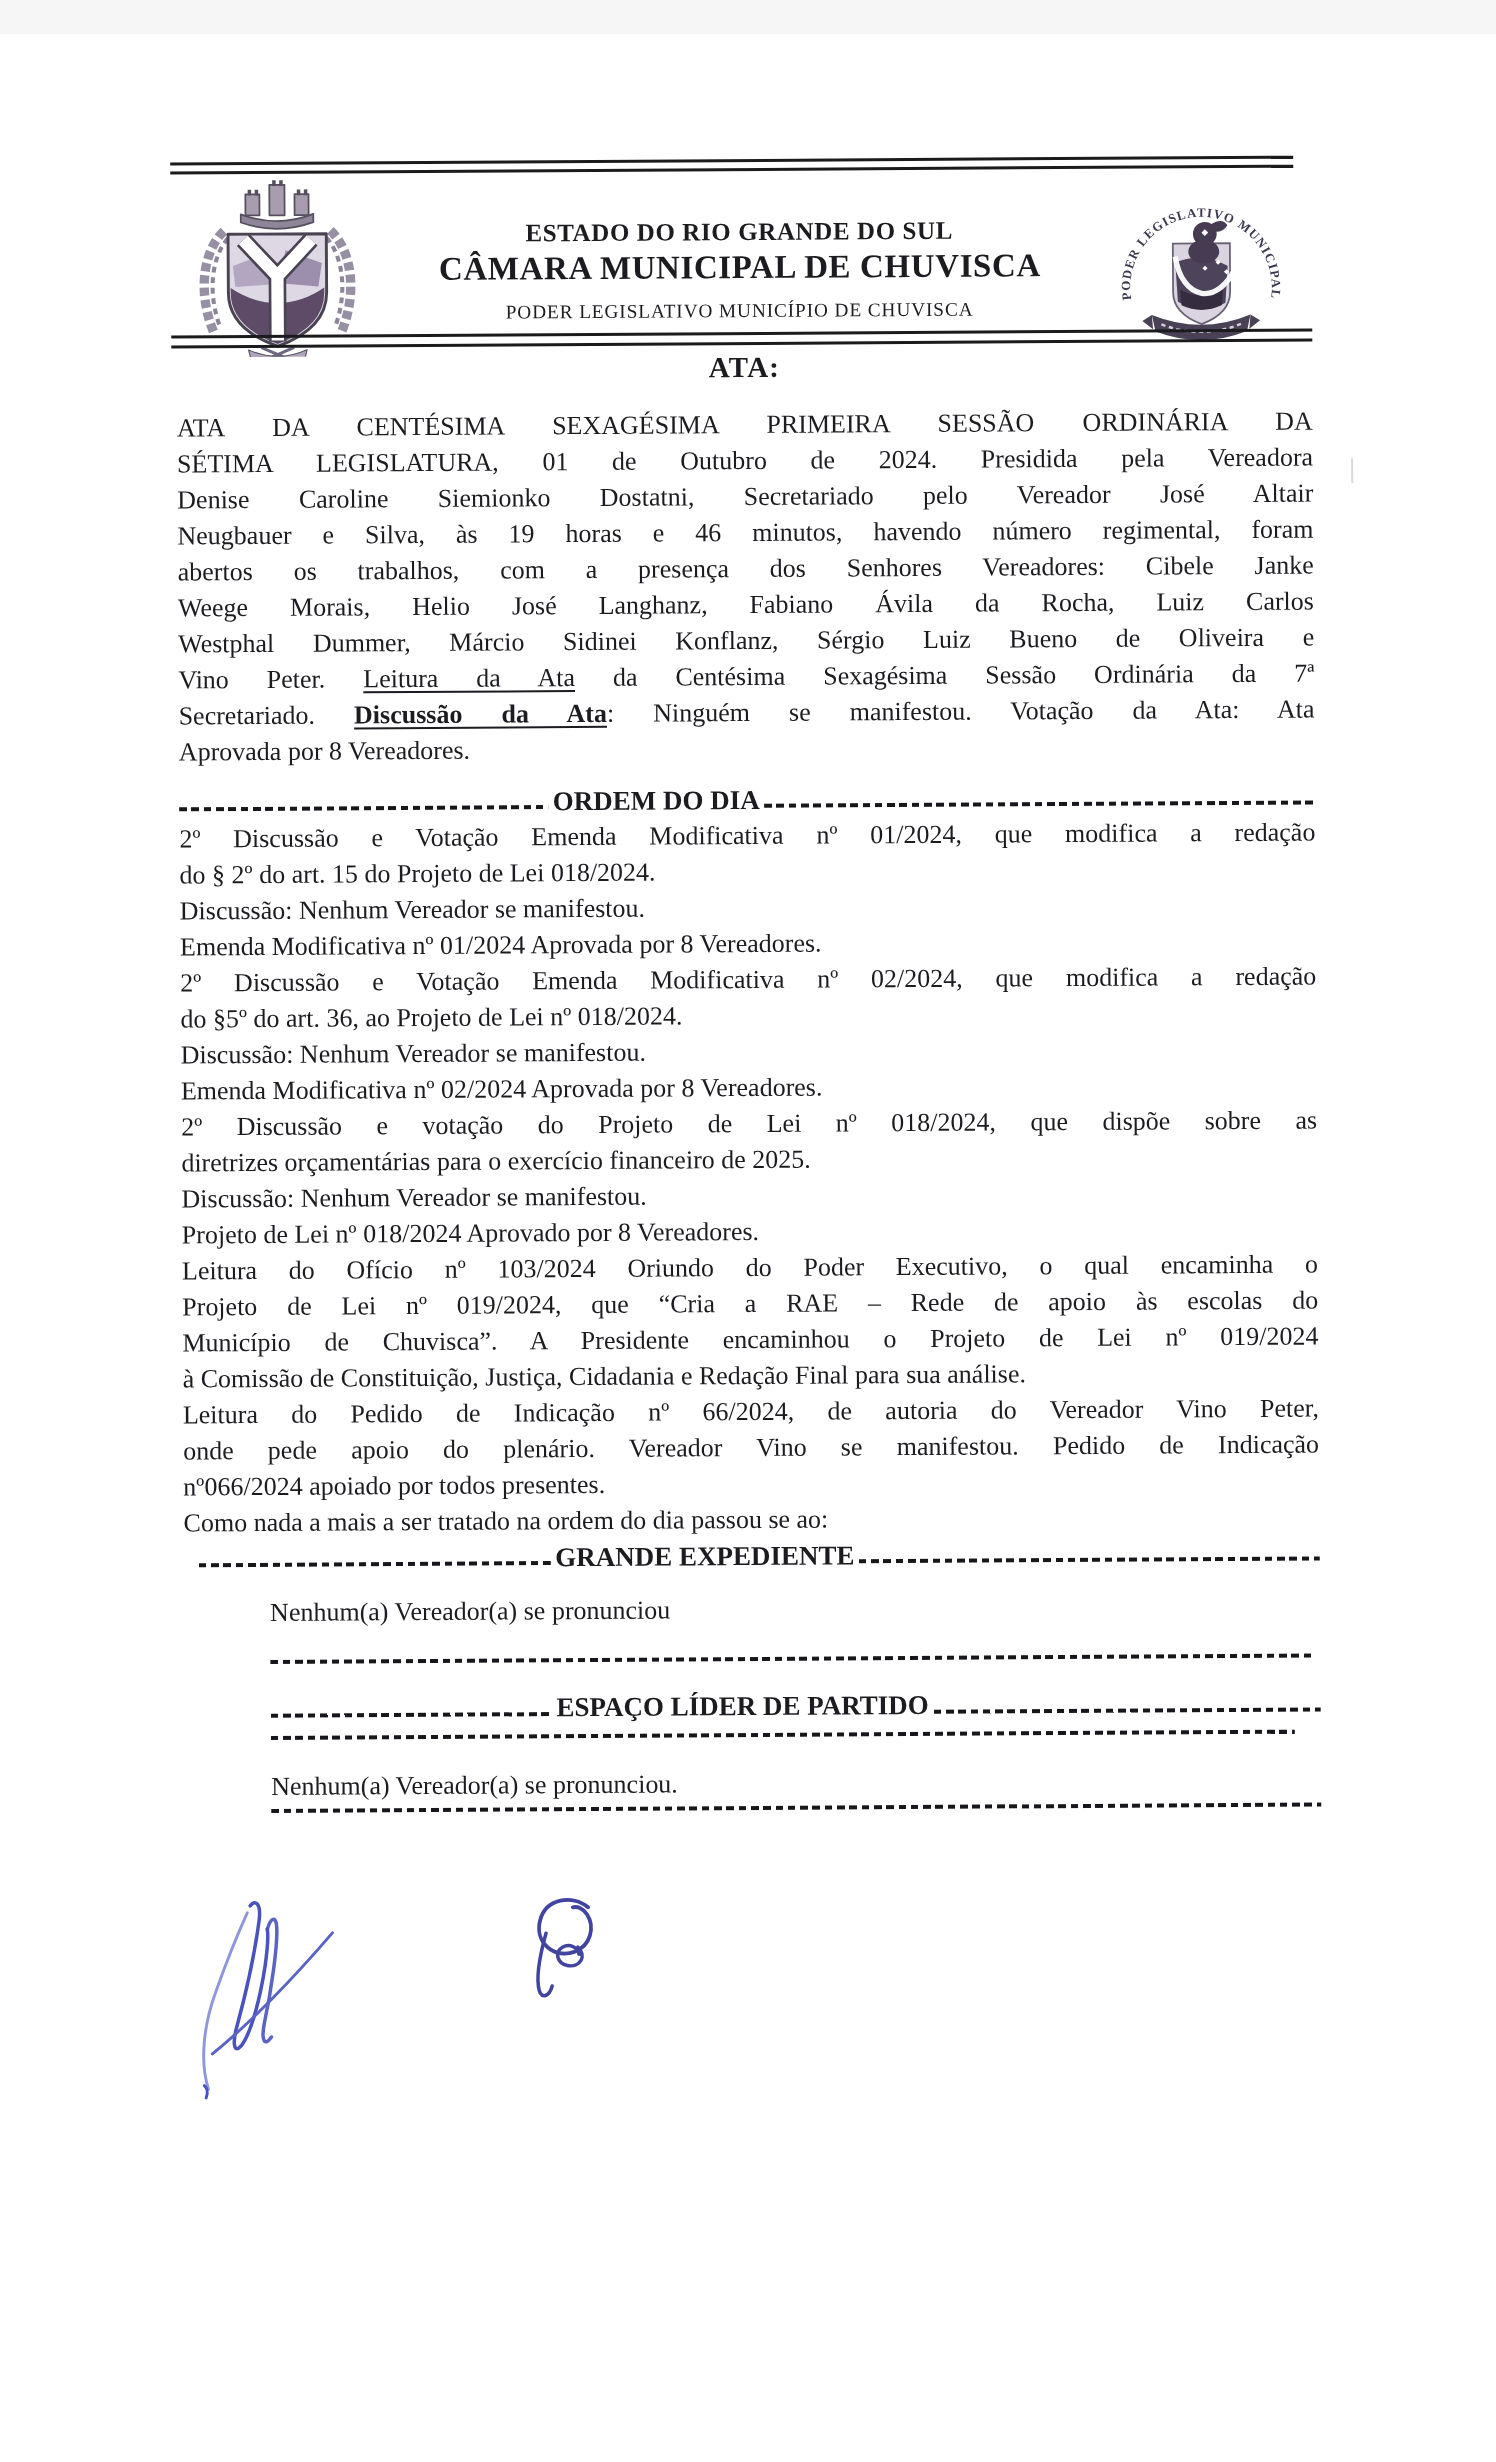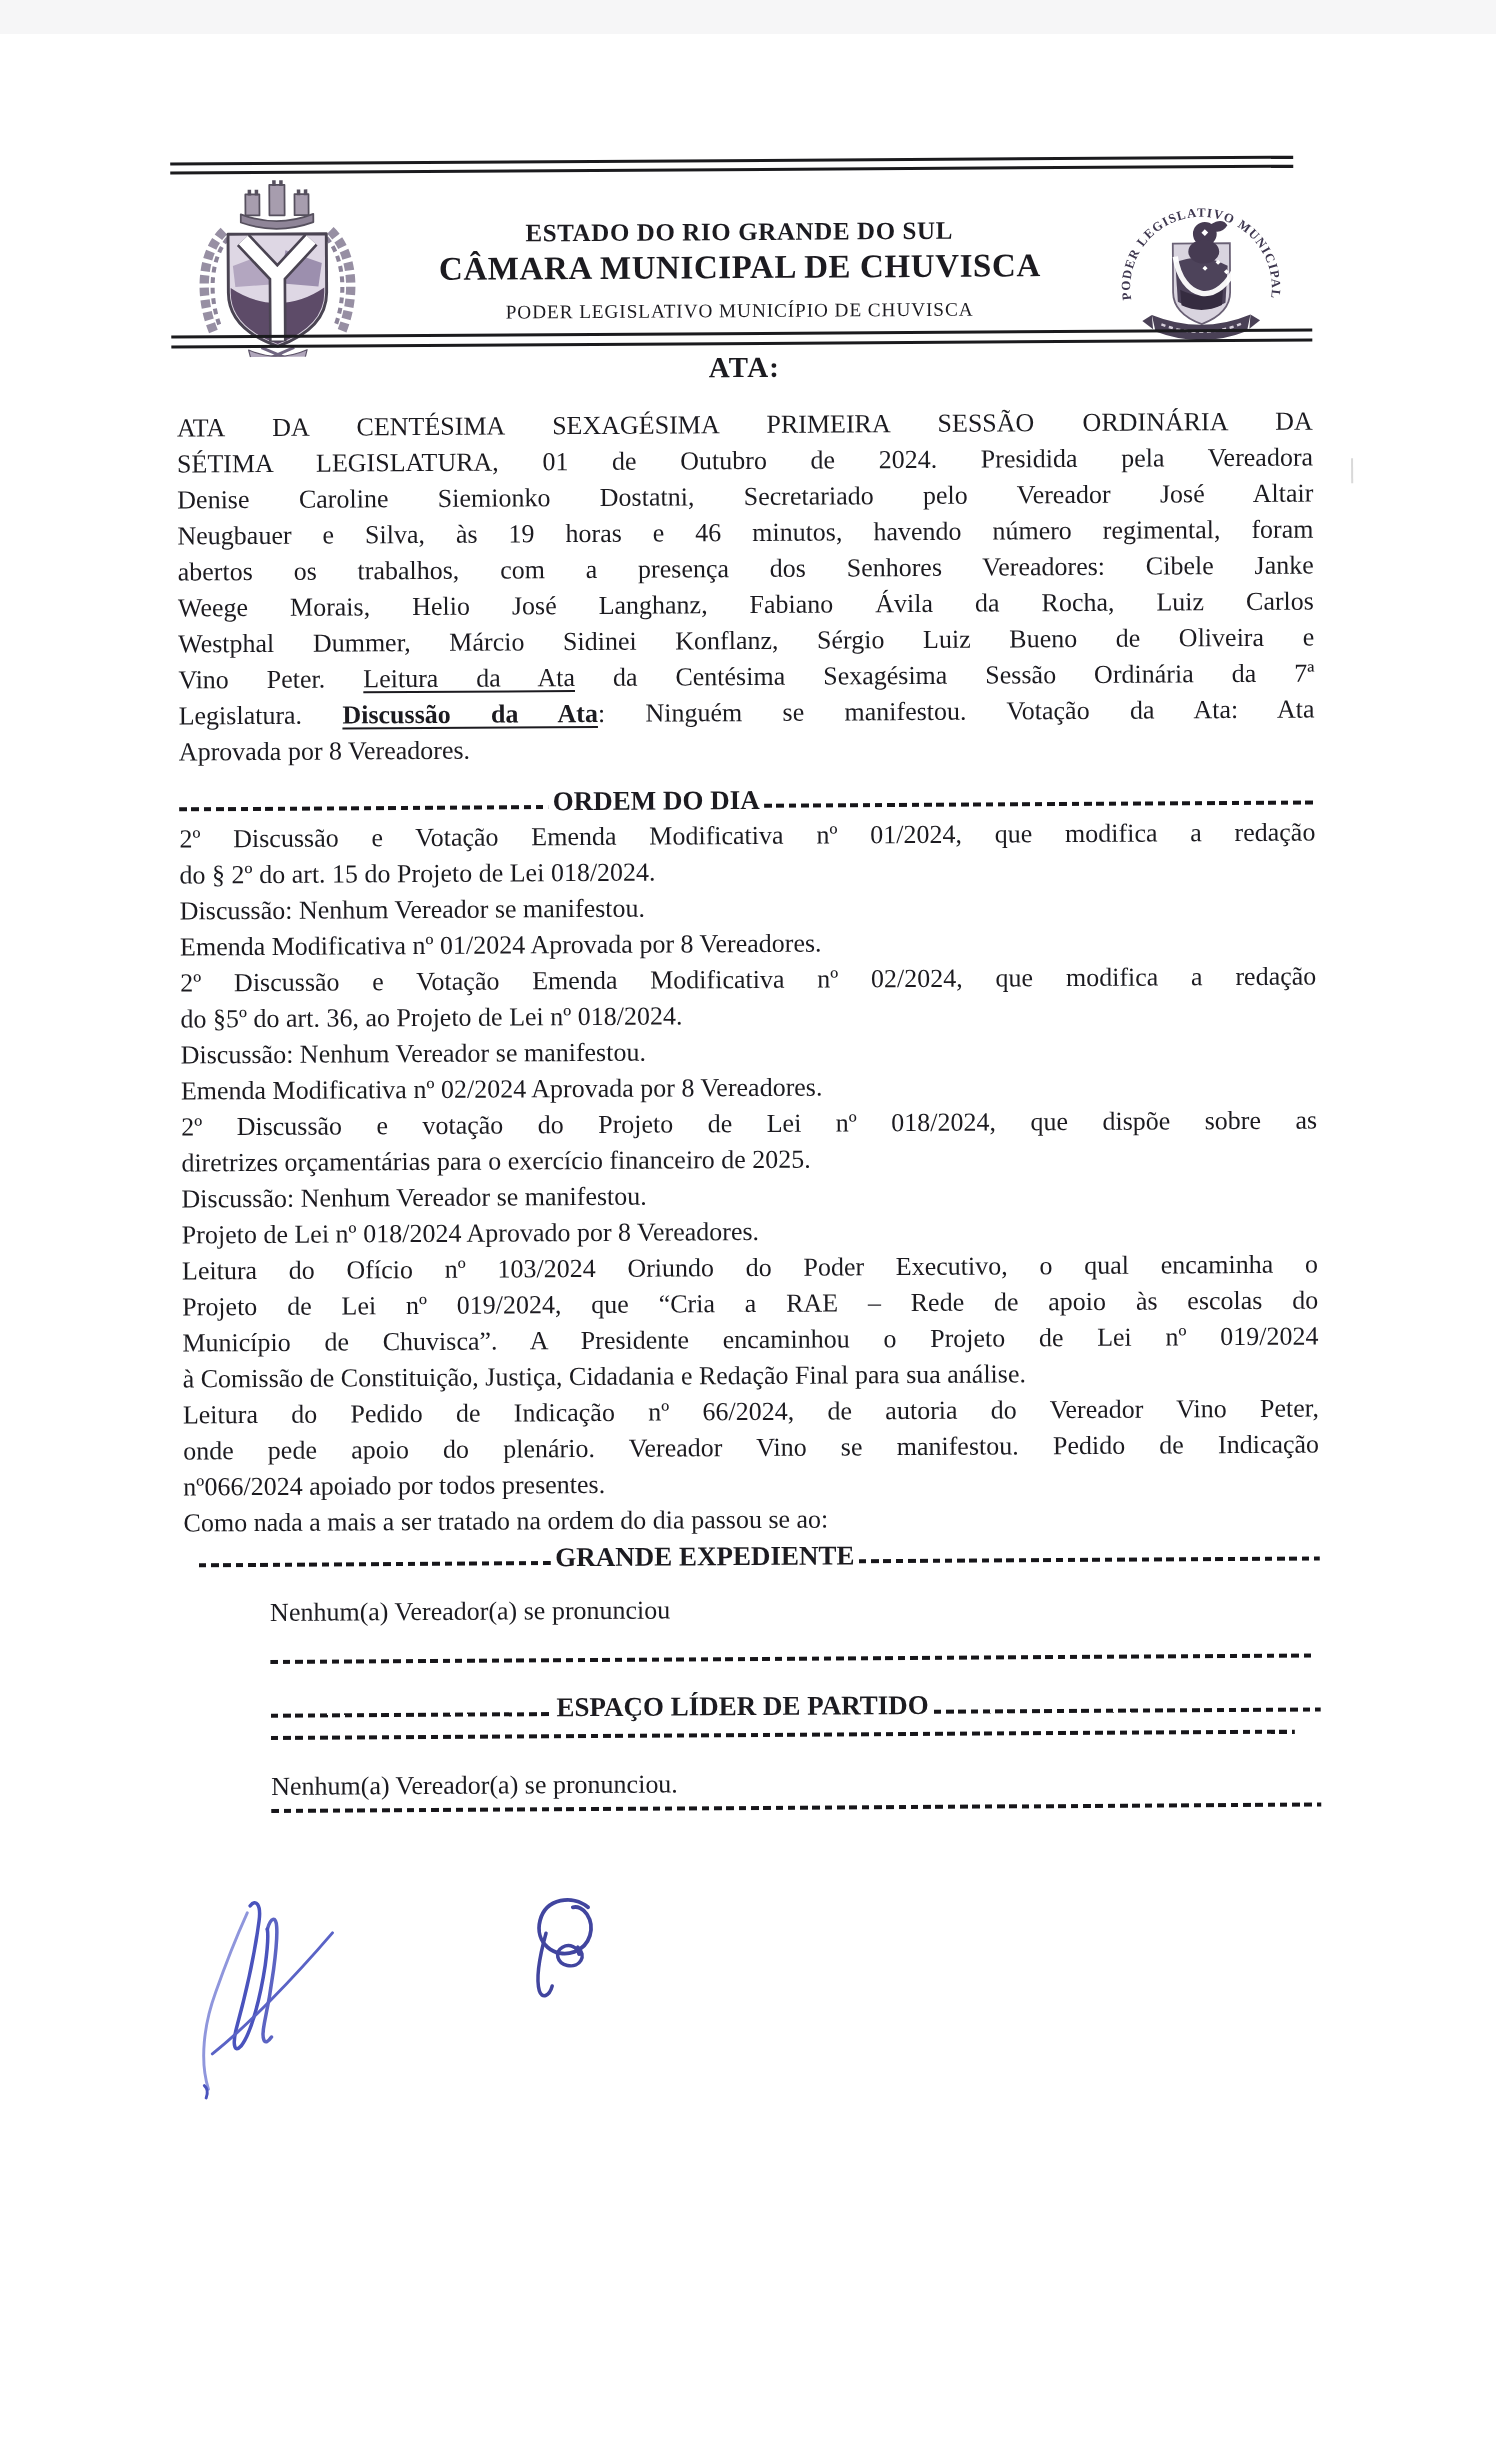--- a/index.html
+++ b/index.html
@@ -130,21 +130,21 @@
     <div class="bodyflow">
       <div id="intro">
           <div class="tl just">ATA DA CENTÉSIMA SEXAGÉSIMA PRIMEIRA SESSÃO ORDINÁRIA DA</div>
           <div class="tl just">SÉTIMA LEGISLATURA, 01 de Outubro de 2024. Presidida pela Vereadora</div>
           <div class="tl just">Denise Caroline Siemionko Dostatni, Secretariado pelo Vereador José Altair</div>
           <div class="tl just">Neugbauer e Silva, às 19 horas e 46 minutos, havendo número regimental, foram</div>
           <div class="tl just">abertos os trabalhos, com a presença dos Senhores Vereadores: Cibele Janke</div>
           <div class="tl just">Weege Morais, Helio José Langhanz, Fabiano Ávila da Rocha, Luiz Carlos</div>
           <div class="tl just">Westphal Dummer, Márcio Sidinei Konflanz, Sérgio Luiz Bueno de Oliveira e</div>
           <div class="tl just"><span>Vino Peter. </span><span class="underline">Leitura da Ata</span><span> da Centésima Sexagésima Sessão Ordinária da 7ª</span></div>
-          <div class="tl just"><span>Legislatura. </span><span class="bold-underline">Discussão da Ata</span><span>: Ninguém se manifestou. Votação da Ata: Ata</span></div>
+          <div class="tl just"><span>Secretariado. </span><span class="bold-underline">Discussão da Ata</span><span>: Ninguém se manifestou. Votação da Ata: Ata</span></div>
           <div class="tl">Aprovada por 8 Vereadores.</div>
         </div>
 
       <div class="dashrow ordem-row">
         <div class="dashfill dl"></div>
         <span class="hd">ORDEM DO DIA</span>
         <div class="dashfill grow"></div>
       </div>
 
       <div id="ordem-lines">

